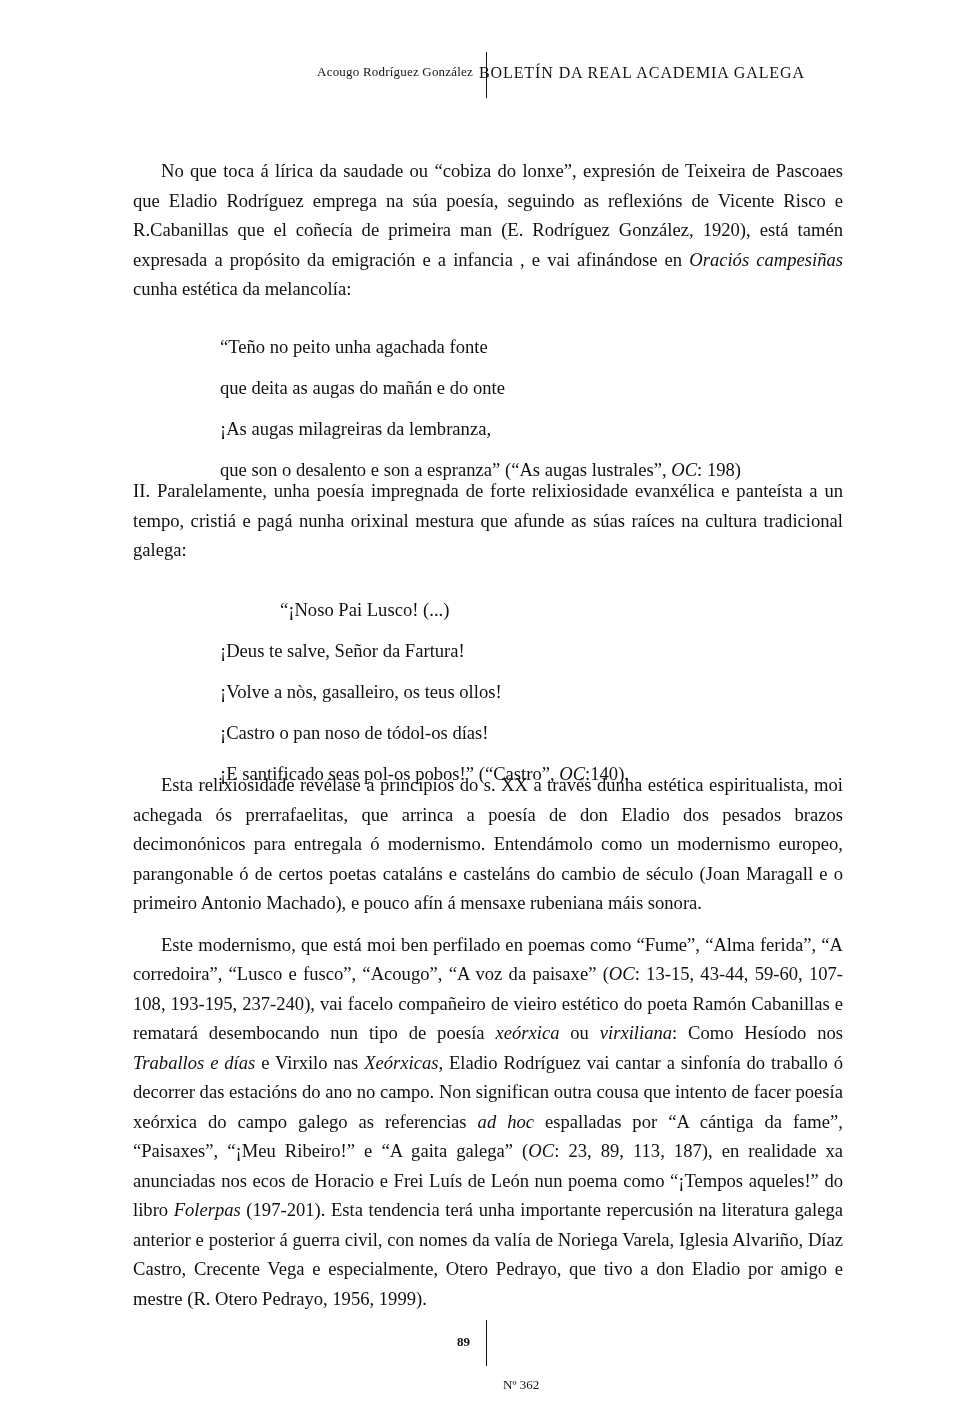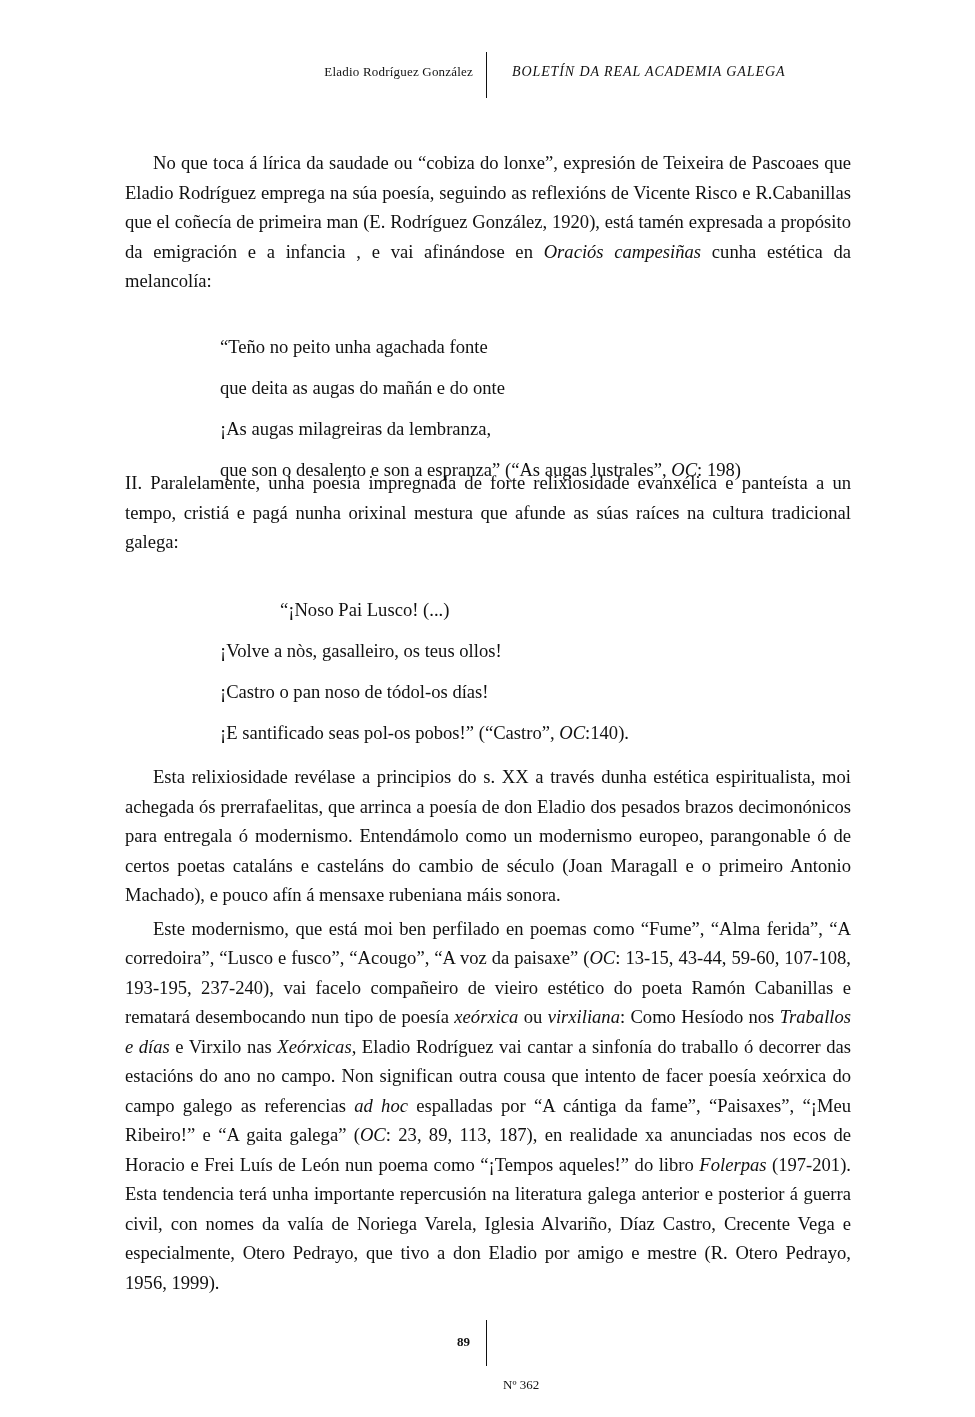--- a/index.html
+++ b/index.html
@@ -33,37 +33,36 @@
   .rh-divider {
     position: absolute;
     left: 486px;
     top: 0;
     width: 1px;
     height: 46px;
     background: #111;
   }
   .rh-right {
     position: absolute;
-    left: 512px;
+    left: 479px;
     top: 12px;
-    font-size: 14px;
+    font-size: 16px;
     letter-spacing: 0.9px;
     white-space: nowrap;
-    font-style: italic;
   }
   .text-block {
     position: absolute;
     left: 121px;
     width: 734px;
     font-size: 18.6px;
     line-height: 29.5px;
     text-align: justify;
   }
   .text-block p {
-    margin: 4px;
+    margin: 12px;
   }
   .indent {
     text-indent: 28px;
   }
   .verse {
     position: absolute;
     font-size: 18.6px;
     line-height: 29px;
     white-space: nowrap;
   }
@@ -100,21 +99,21 @@
     left: 503px;
     top: 25px;
     font-size: 13px;
     margin-top: 32px;
   }
 </style>
 </head>
 <body>
 
 <div class="running-head">
-  <span class="rh-left">Eladio Rodríguez González</span>
+  <span class="rh-left">Acougo Rodríguez González</span>
   <div class="rh-divider"></div>
   <span class="rh-right">BOLETÍN DA REAL ACADEMIA GALEGA</span>
 </div>
 
 <div class="text-block" style="top:144px;">
   <p class="indent"><span>No que toca á lírica da saudade ou “cobiza do lonxe”, expresión de Teixeira de Pascoaes que Eladio Rodríguez emprega na súa poesía, seguindo as reflexións de Vicente Risco e R.Cabanillas que el coñecía de primeira man (E. Rodríguez González, 1920), está tamén expresada a propósito da emigración e a infancia , e vai afinándose en </span><em>Oraciós campesiñas</em><span> cunha estética da melancolía:</span></p>
 </div>
 
 <div class="verse" style="top:320px; left:208px;">
   <div>“Teño no peito unha agachada fonte</div>
@@ -122,20 +121,21 @@
   <div>¡As augas milagreiras da lembranza,</div>
   <div><span>que son o desalento e son a espranza” (“As augas lustrales”, </span><em>OC</em><span>: 198)</span></div>
 </div>
 
 <div class="text-block" style="top:464px;">
   <p>II. Paralelamente, unha poesía impregnada de forte relixiosidade evanxélica e panteísta a un tempo, cristiá e pagá nunha orixinal mestura que afunde as súas raíces na cultura tradicional galega:</p>
 </div>
 
 <div class="verse" style="top:583px; left:208px;">
   <div style="padding-left:60px;">“¡Noso Pai Lusco! (...)</div>
+  <div>¡Deus te salve, Señor da Fartura!</div>
   <div>¡Volve a nòs, gasalleiro, os teus ollos!</div>
   <div>¡Castro o pan noso de tódol-os días!</div>
   <div><span>¡E santificado seas pol-os pobos!”  (“Castro”, </span><em>OC</em><span>:140).</span></div>
 </div>
 
 <div class="text-block" style="top:758px;">
   <p class="indent">Esta relixiosidade revélase a principios do s. XX  a través dunha estética espiritualista, moi achegada ós prerrafaelitas, que arrinca a poesía de don Eladio dos pesados brazos decimonónicos para entregala ó modernismo. Entendámolo como un modernismo europeo, parangonable ó de certos poetas cataláns e casteláns do cambio de século (Joan Maragall e o primeiro Antonio Machado), e pouco afín á mensaxe rubeniana máis sonora.</p>
   <p class="indent"><span>Este modernismo, que está moi ben perfilado en poemas como “Fume”, “Alma ferida”, “A corredoira”, “Lusco e fusco”, “Acougo”, “A voz da paisaxe” (</span><em>OC</em><span>: 13-15, 43-44, 59-60, 107-108, 193-195, 237-240), vai facelo compañeiro de vieiro estético do poeta Ramón Cabanillas e rematará desembocando nun tipo de poesía  </span><em>xeórxica</em><span> ou </span><em>virxiliana</em><span>: Como Hesíodo nos </span><em>Traballos e días</em><span> e Virxilo nas </span><em>Xeórxicas</em><span>, Eladio Rodríguez vai cantar a sinfonía do traballo ó decorrer das estacións do ano no campo. Non significan outra cousa que intento de facer poesía xeórxica do campo galego as referencias </span><em>ad hoc</em><span> espalladas por “A cántiga da fame”, “Paisaxes”, “¡Meu Ribeiro!” e “A gaita galega” (</span><em>OC</em><span>: 23, 89, 113, 187), en realidade xa anunciadas nos ecos de Horacio e Frei Luís de León nun poema como “¡Tempos aqueles!” do libro </span><em>Folerpas</em><span> (197-201). Esta tendencia terá unha importante repercusión na literatura galega anterior e posterior á guerra civil, con nomes da valía de Noriega Varela, Iglesia Alvariño, Díaz Castro, Crecente Vega e especialmente, Otero Pedrayo, que tivo a don Eladio por amigo e mestre (R. Otero Pedrayo, 1956, 1999).</span></p>
 </div>
 

